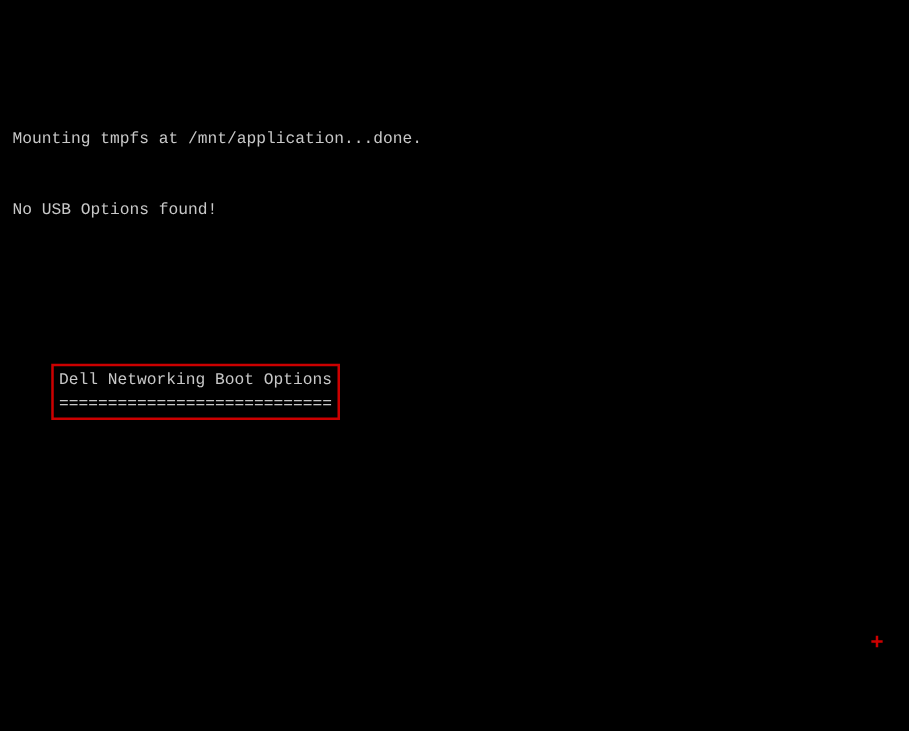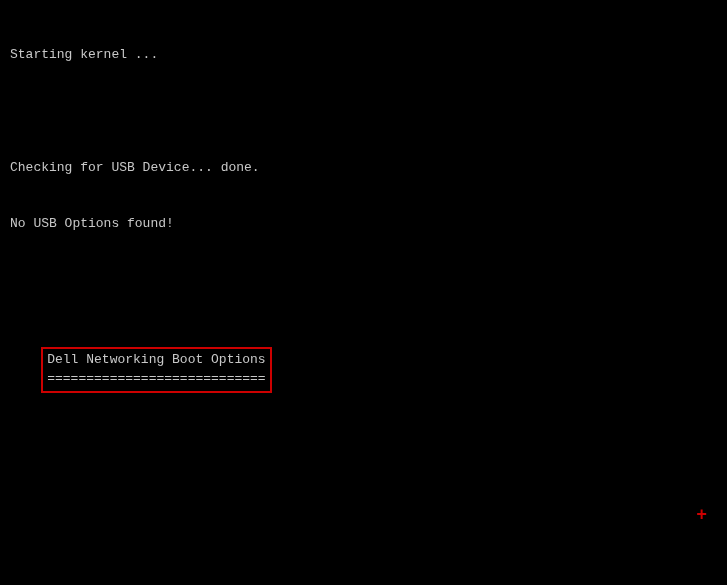--- a/index.html
+++ b/index.html
@@ -48,23 +48,22 @@
 
     .empty-line {
       display: block;
       height: 1.45em;
     }
   </style>
 </head>
 <body>
 
 <div class="terminal-content">
-  <span class="line">Starting kernel ...</span>
   <span class="empty-line"></span>
-  <span class="line">Checking for USB Device... done.</span>
+  <span class="line">Mounting tmpfs at /mnt/application...done.</span>
   <span class="line">No USB Options found!</span>
   <span class="empty-line"></span>
   <span class="line">
     <span class="section-header">Dell Networking Boot Options
 ============================</span>
   </span>
   
   
   
   

